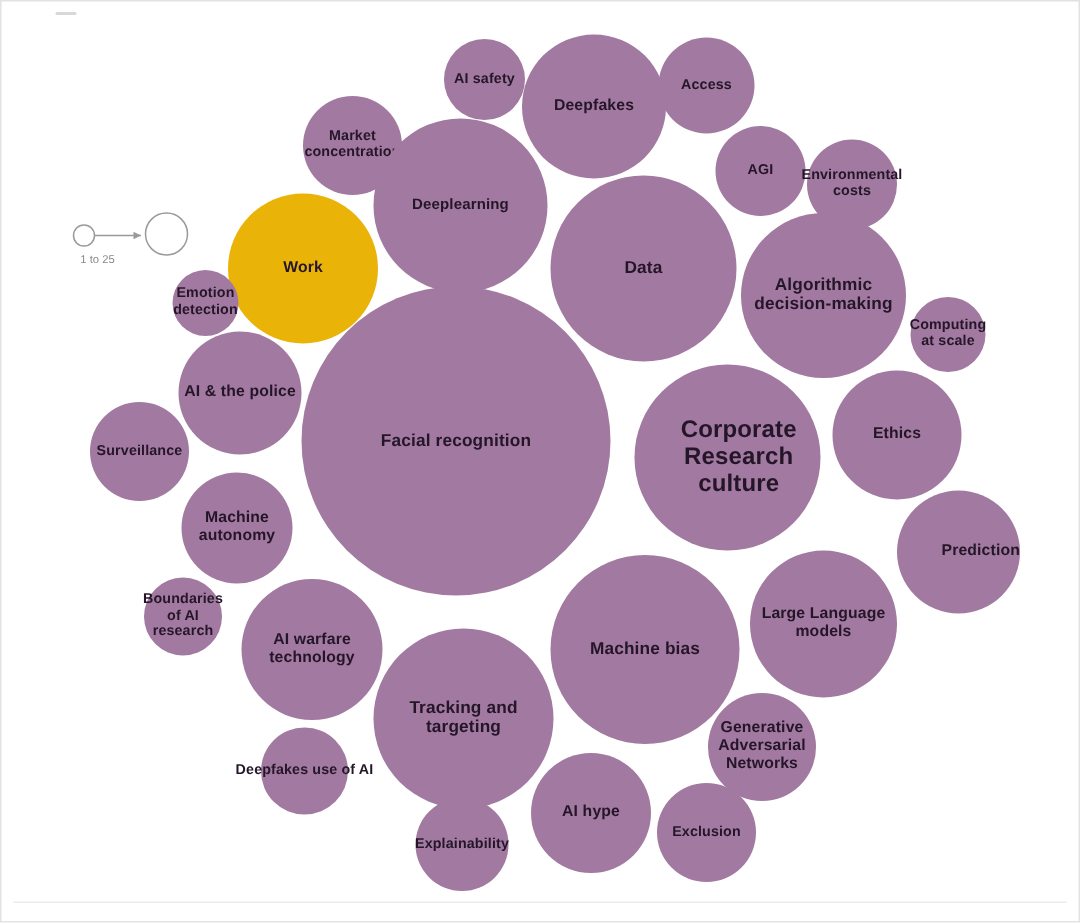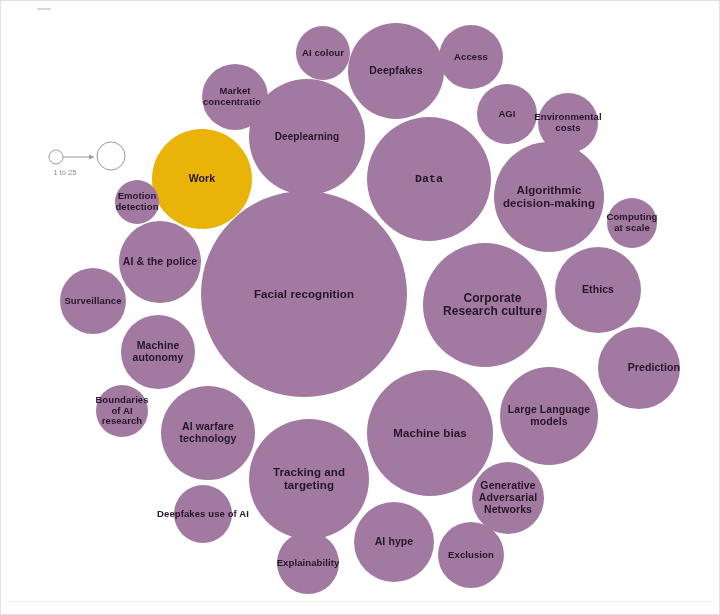--- a/index.html
+++ b/index.html
@@ -52,42 +52,42 @@
   <svg id="scale-glyph" width="96" height="44" viewBox="0 0 96 44">
     <circle cx="11" cy="18" r="7" fill="none" stroke="#9a9a9a" stroke-width="1"></circle>
     <line x1="18" y1="18" x2="49" y2="18" stroke="#9a9a9a" stroke-width="1"></line>
     <path d="M49 18 L44 15.5 L44 20.5 Z" fill="#9a9a9a"></path>
     <circle cx="66" cy="17" r="14" fill="none" stroke="#9a9a9a" stroke-width="1"></circle>
     <text id="scale-label" x="20" y="36" font-size="7.5" fill="#8a8a8a" text-anchor="middle">1 to 25</text>
   </svg>
 
   <div id="bubble-area">
       <div class="bubble" style="left: 295px; top: 25px; height: 54px; width: 54px; background: rgb(162, 121, 160);">
-        <span class="bubble-label" style="color: rgb(36, 22, 40); font-size: 9.5px; white-space: nowrap;">AI colour</span>
+        <span class="bubble-label" style="color: rgb(36, 22, 40); font-size: 9.5px; white-space: nowrap;">AI safety</span>
       </div>
       <div class="bubble" style="left: 347px; top: 22px; height: 96px; width: 96px; background: rgb(162, 121, 160);">
         <span class="bubble-label" style="color: rgb(36, 22, 40); font-size: 10.5px; white-space: nowrap;">Deepfakes</span>
       </div>
       <div class="bubble" style="left: 438px; top: 24px; height: 64px; width: 64px; background: rgb(162, 121, 160);">
         <span class="bubble-label" style="color: rgb(36, 22, 40); font-size: 9.5px; white-space: nowrap;">Access</span>
       </div>
       <div class="bubble" style="left: 201px; top: 63px; height: 66px; width: 66px; background: rgb(162, 121, 160);">
         <span class="bubble-label" style="color: rgb(36, 22, 40); font-size: 9.5px; width: 84px;">Market concentration</span>
       </div>
       <div class="bubble" style="left: 476px; top: 83px; height: 60px; width: 60px; background: rgb(162, 121, 160);">
         <span class="bubble-label" style="color: rgb(36, 22, 40); font-size: 9.5px; white-space: nowrap;">AGI</span>
       </div>
       <div class="bubble" style="left: 537px; top: 92px; height: 60px; width: 60px; background: rgb(162, 121, 160);">
         <span class="bubble-label" style="color: rgb(36, 22, 40); font-size: 9.5px; width: 84px;">Environmental costs</span>
       </div>
       <div class="bubble" style="left: 248px; top: 78px; height: 116px; width: 116px; background: rgb(162, 121, 160);">
         <span class="bubble-label" style="color: rgb(36, 22, 40); font-size: 10px; white-space: nowrap;">Deeplearning</span>
       </div>
       <div class="bubble" style="left: 366px; top: 116px; height: 124px; width: 124px; background: rgb(162, 121, 160);">
-        <span class="bubble-label" style="color: rgb(36, 22, 40); font-size: 11.5px; white-space: nowrap; font-family: Liberation Mono, monospace;">Data</span>
+        <span class="bubble-label" style="color: rgb(36, 22, 40); font-size: 11.5px; white-space: nowrap;">Data</span>
       </div>
       <div class="bubble" style="left: 151px; top: 128px; height: 100px; width: 100px; background: #eab308;">
         <span class="bubble-label" style="color: rgb(36, 22, 40); font-size: 10.5px; white-space: nowrap;">Work</span>
       </div>
       <div class="bubble" style="left: 114px; top: 179px; height: 44px; width: 44px; background: rgb(162, 121, 160);">
         <span class="bubble-label" style="color: rgb(36, 22, 40); font-size: 9.5px; width: 84px;">Emotion detection</span>
       </div>
       <div class="bubble" style="left: 493px; top: 141px; height: 110px; width: 110px; background: rgb(162, 121, 160);">
         <span class="bubble-label" style="color: rgb(36, 22, 40); font-size: 11.5px; width: 110px;">Algorithmic decision-making</span>
       </div>
@@ -97,21 +97,21 @@
       <div class="bubble" style="left: 118px; top: 220px; height: 82px; width: 82px; background: rgb(162, 121, 160);">
         <span class="bubble-label" style="color: rgb(36, 22, 40); font-size: 10.5px; white-space: nowrap;">AI &amp; the police</span>
       </div>
       <div class="bubble" style="left: 59px; top: 267px; height: 66px; width: 66px; background: rgb(162, 121, 160);">
         <span class="bubble-label" style="color: rgb(36, 22, 40); font-size: 9.5px; white-space: nowrap;">Surveillance</span>
       </div>
       <div class="bubble" style="left: 200px; top: 190px; height: 206px; width: 206px; background: rgb(162, 121, 160);">
         <span class="bubble-label" style="color: rgb(36, 22, 40); font-size: 11.5px; white-space: nowrap;">Facial recognition</span>
       </div>
       <div class="bubble" style="left: 422px; top: 242px; height: 124px; width: 124px; background: rgb(162, 121, 160);">
-        <span class="bubble-label" style="color: rgb(36, 22, 40); font-size: 12px; width: 110px; margin-left: 15px;">Corporate Research culture</span>
+        <span class="bubble-label" style="color: rgb(36, 22, 40); font-size: 16px; width: 110px; margin-left: 15px;">Corporate Research culture</span>
       </div>
       <div class="bubble" style="left: 554px; top: 246px; height: 86px; width: 86px; background: rgb(162, 121, 160);">
         <span class="bubble-label" style="color: rgb(36, 22, 40); font-size: 10.5px; white-space: nowrap;">Ethics</span>
       </div>
       <div class="bubble" style="left: 120px; top: 314px; height: 74px; width: 74px; background: rgb(162, 121, 160);">
         <span class="bubble-label" style="color: rgb(36, 22, 40); font-size: 10.5px; width: 84px;">Machine autonomy</span>
       </div>
       <div class="bubble" style="left: 597px; top: 326px; height: 82px; width: 82px; background: rgb(162, 121, 160); justify-content: flex-end;">
         <span class="bubble-label" style="color: rgb(36, 22, 40); font-size: 10.5px; white-space: nowrap;">Prediction</span>
       </div>

